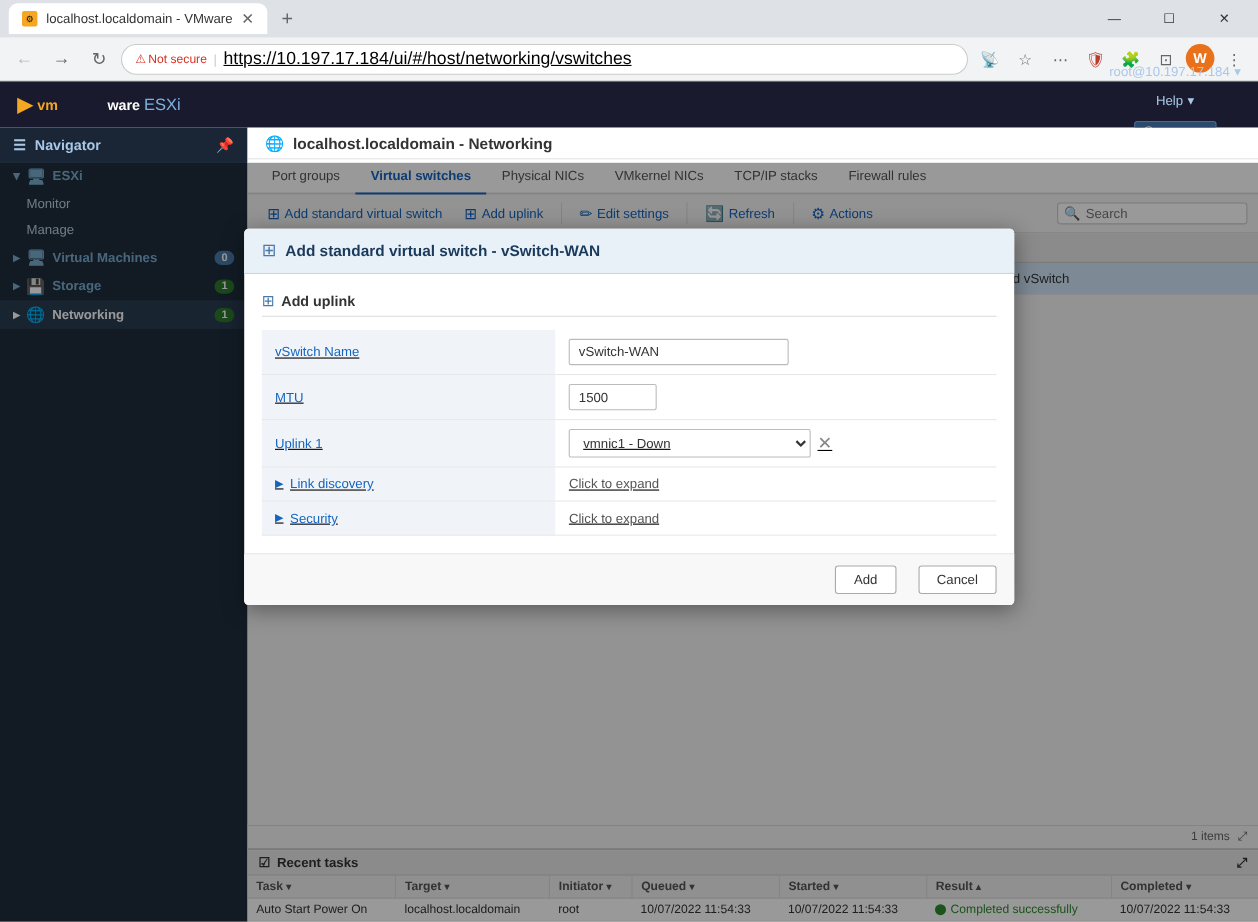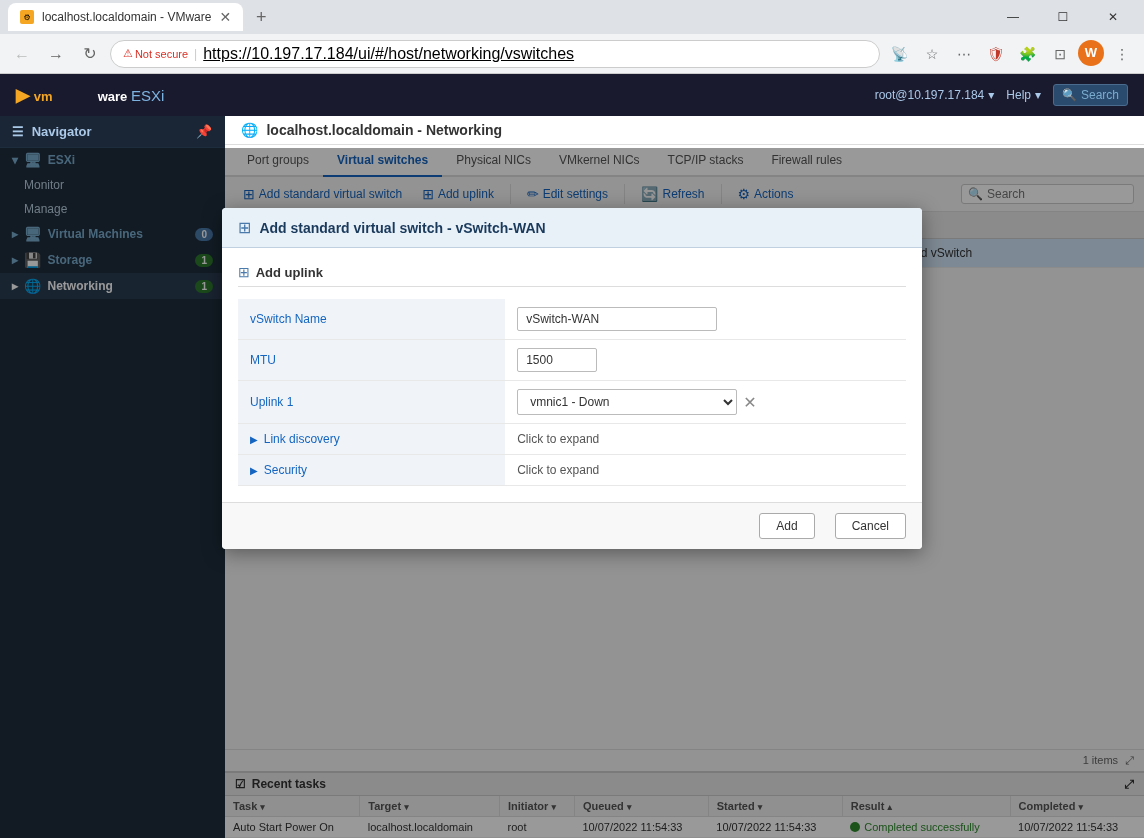--- a/index.html
+++ b/index.html
@@ -25,21 +25,21 @@
     .browser-actions { display: flex; gap: 4px; }
     .browser-action-btn { width: 28px; height: 28px; border-radius: 50%; display: flex; align-items: center; justify-content: center; cursor: pointer; color: #666; font-size: 14px; background: transparent; border: none; }
     .browser-action-btn.orange { background: #e8711a; color: #fff; border-radius: 50%; font-weight: bold; font-size: 13px; width: 26px; height: 26px; }
 
     
     .app { display: flex; flex-direction: column; height: calc(838px - 74px); background: #f0f0f0; }
     .app-header { height: 42px; background: #1a1a2e; display: flex; align-items: center; padding: 0 16px; gap: 12px; }
     .vmware-logo { color: #fff; font-size: 13px; font-weight: bold; display: flex; align-items: center; gap: 4px; }
     .vmware-logo-icon { color: #f5a623; font-size: 18px; }
     .esxi-text { color: #7db3e0; font-size: 15px; font-weight: 300; }
-    .header-right { margin-left: auto; display: flex; align-items: center; gap: 12px; }
+    .header-right { margin-left: auto; display: flex; align-items: center; gap: 12px; flex-direction: column; }
     .header-user { color: #aac8e8; font-size: 12px; display: flex; align-items: center; gap: 4px; cursor: pointer; }
     .header-help { color: #aac8e8; font-size: 12px; display: flex; align-items: center; gap: 4px; cursor: pointer; }
     .header-search { background: #2a4a6e; border: 1px solid #4a6a8e; border-radius: 3px; padding: 3px 8px; color: #aac8e8; font-size: 12px; display: flex; align-items: center; gap: 4px; }
 
     .app-body { display: flex; flex: 1; overflow: hidden; }
 
     
     .sidebar { width: 225px; background: #1e2d3d; display: flex; flex-direction: column; flex-shrink: 0; }
     .sidebar-header { padding: 8px 12px; color: #aac8e8; font-size: 13px; font-weight: bold; display: flex; align-items: center; gap: 8px; background: #1a2535; }
     .sidebar-item { padding: 5px 12px 5px 24px; color: #b8cfe0; font-size: 12px; cursor: pointer; display: flex; align-items: center; gap: 8px; }
@@ -84,21 +84,21 @@
     .dialog { background: #fff; border-radius: 4px; box-shadow: 0 4px 20px rgba(0,0,0,0.4); width: 700px; max-height: 600px; display: flex; flex-direction: column; }
     .dialog-header { background: #e8f0f8; padding: 10px 16px; border-bottom: 1px solid #c0d0e0; display: flex; align-items: center; gap: 8px; border-radius: 4px 4px 0 0; }
     .dialog-header-icon { font-size: 16px; color: #4a7aab; }
     .dialog-title { font-size: 14px; font-weight: bold; color: #1a3a5c; }
     .dialog-body { padding: 16px; flex: 1; overflow-y: auto; }
     .dialog-section-header { display: flex; align-items: center; gap: 6px; margin-bottom: 12px; padding-bottom: 6px; border-bottom: 1px solid #ddd; }
     .dialog-section-icon { font-size: 14px; color: #4a7aab; }
     .dialog-section-title { font-size: 13px; font-weight: bold; color: #333; }
 
     .form-table { width: 100%; border-collapse: collapse; }
-    .form-table tr { border-bottom: 1px solid #e8e8e8; }
+    .form-table tr { border-bottom: 1px solid #e8e8e8; text-decoration: underline; }
     .form-table td { padding: 8px 12px; vertical-align: middle; }
     .form-label-cell { width: 40%; background: #f0f4f8; font-size: 12px; color: #1565c0; font-weight: 500; }
     .form-value-cell { background: #fff; }
     .form-input { width: 200px; padding: 4px 8px; border: 1px solid #bbb; border-radius: 2px; font-size: 12px; color: #333; }
     .form-input-small { width: 80px; padding: 4px 8px; border: 1px solid #bbb; border-radius: 2px; font-size: 12px; color: #333; }
     .form-select-wrapper { display: flex; align-items: center; gap: 6px; }
     .form-select { width: 220px; padding: 4px 8px; border: 1px solid #bbb; border-radius: 2px; font-size: 12px; color: #333; background: #fff; appearance: auto; }
     .form-select-clear { color: #888; cursor: pointer; font-size: 16px; }
     .expand-row { cursor: pointer; display: flex; align-items: center; gap: 6px; color: #1565c0; font-size: 12px; }
     .expand-row .chevron { font-size: 10px; }

